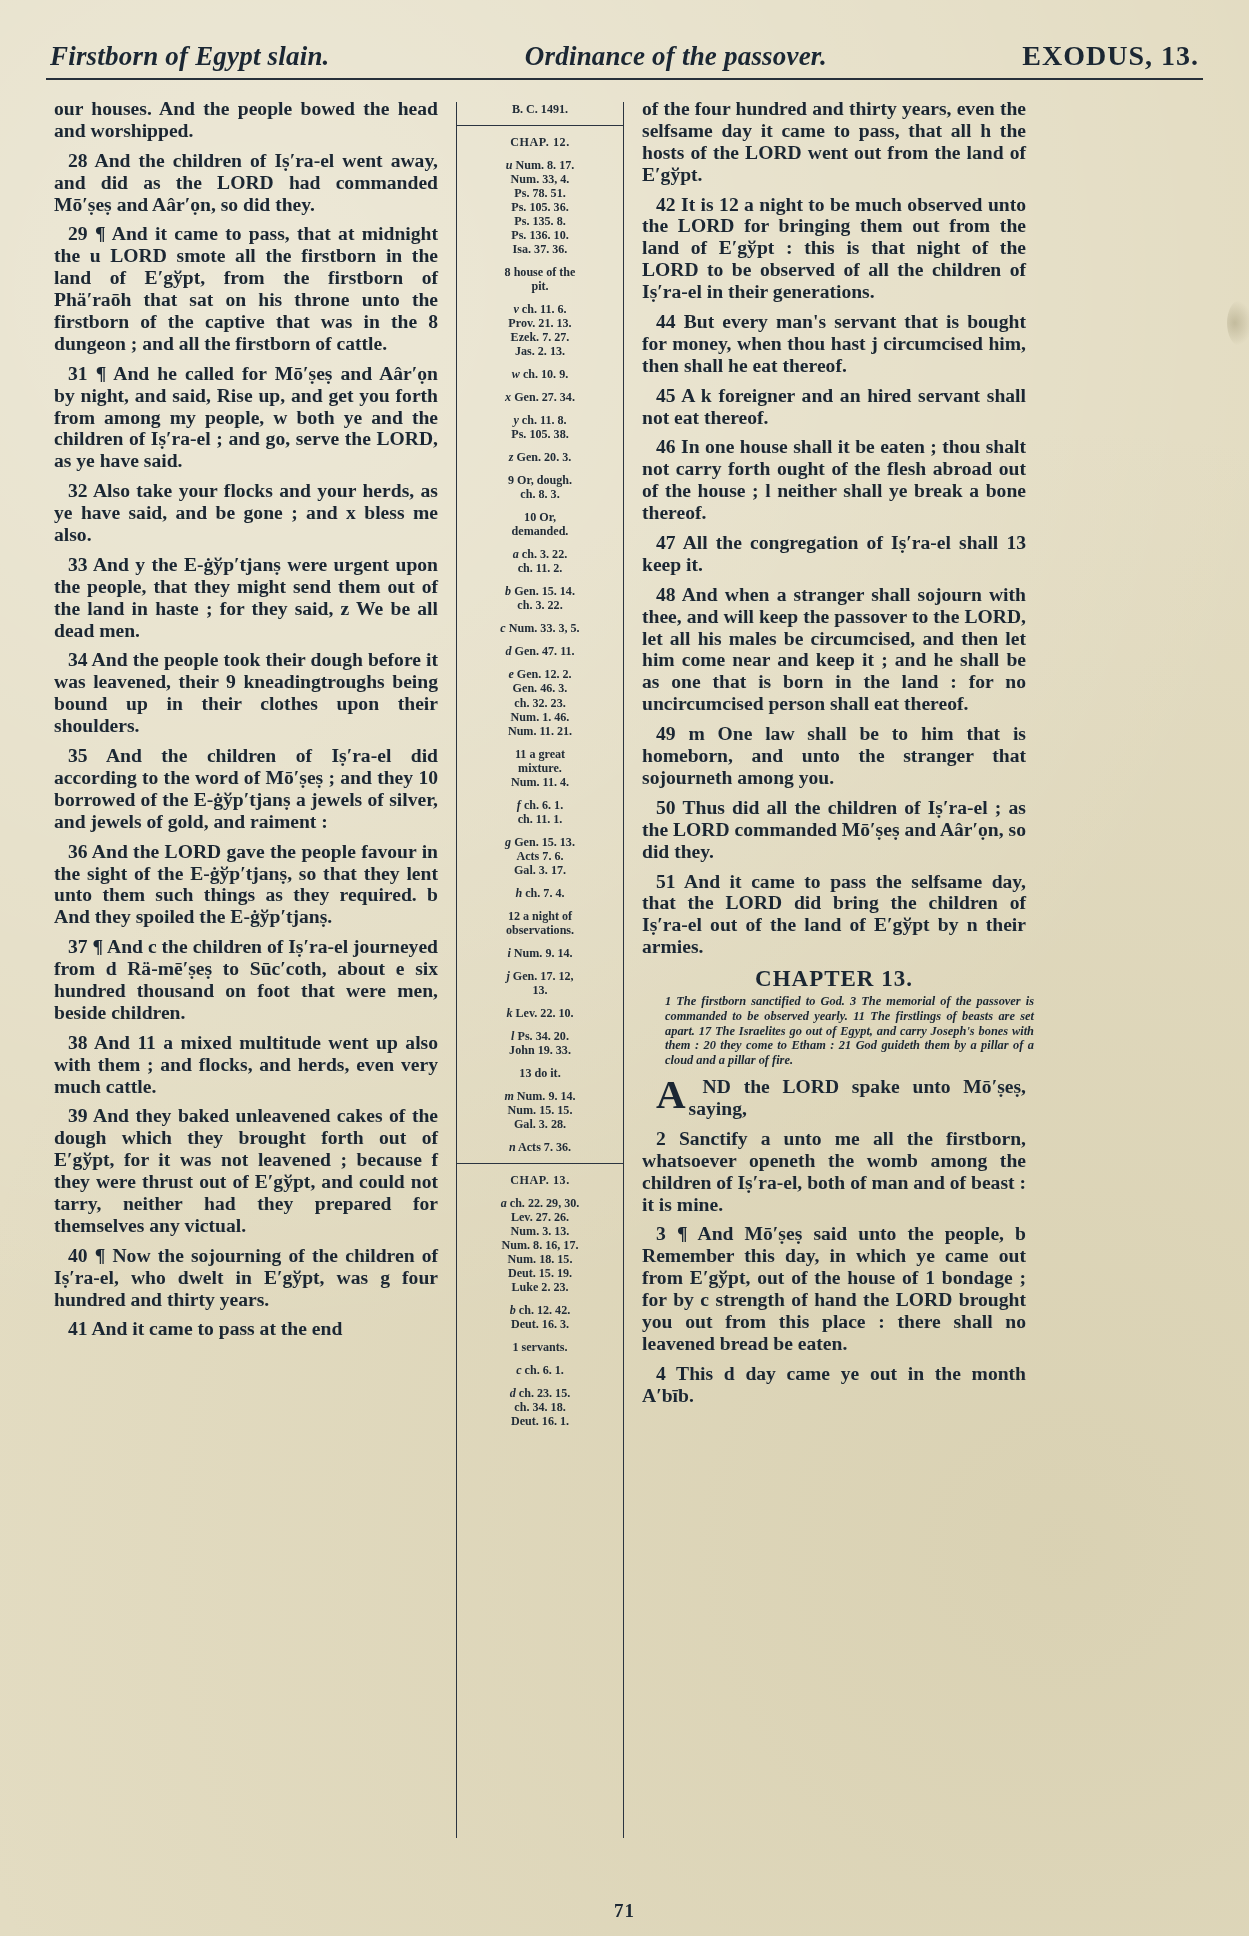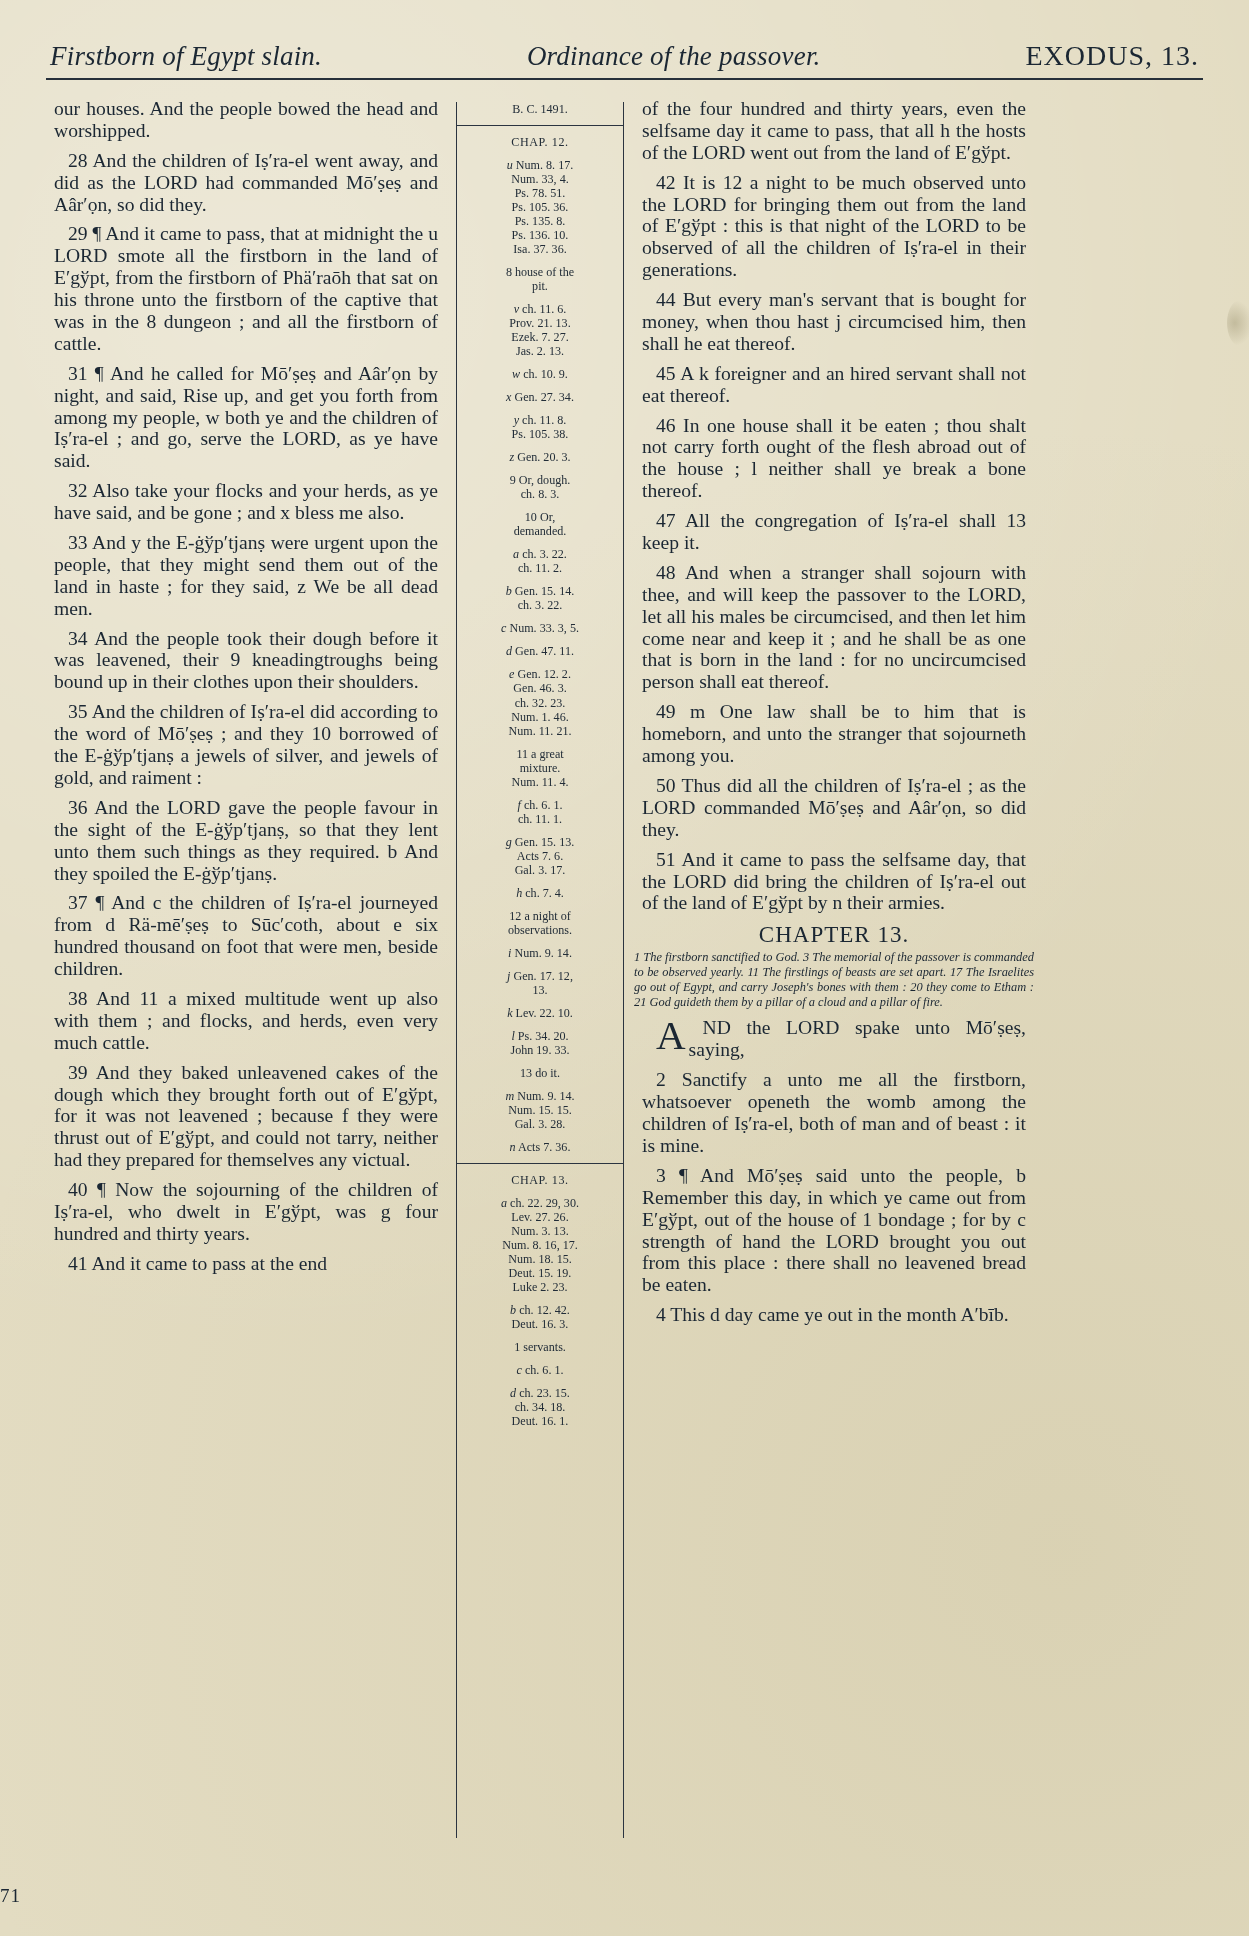--- a/index.html
+++ b/index.html
@@ -13,20 +13,21 @@
     height: 1936px;
     background: #e3dcc2;
     background-image:
        radial-gradient(circle at 20% 15%, rgba(255,255,255,0.35), rgba(255,255,255,0) 55%),
        radial-gradient(circle at 85% 80%, rgba(180,168,120,0.20), rgba(255,255,255,0) 60%);
     box-sizing: border-box;
     padding: 40px 46px 10px 46px;
     font-family: "Liberation Serif", serif;
     color: #1b2733;
     overflow: hidden;
+    font-weight: bold;
   }
   
   .running-head {
     display: flex;
     align-items: baseline;
     justify-content: space-between;
     padding: 0 4px 6px 4px;
     border-bottom: 2px solid #27303a;
     margin-bottom: 10px;
   }
@@ -89,38 +90,39 @@
     font-size: 23px;
     letter-spacing: 1px;
     margin: 7px 0 2px 0;
   }
   .argument {
     font-size: 12.4px;
     line-height: 1.2;
     font-style: italic;
     text-align: justify;
     margin-bottom: 6px;
+    margin-left: 31px;
   }
   .dropcap-p {
     text-indent: 0;
     position: relative;
   }
   .dropcap {
     float: left;
     font-size: 41px;
     line-height: 33px;
     padding: 2px 3px 0 0;
     font-family: "Liberation Serif", serif;
   }
   .folio {
     position: absolute;
     left: 0;
     right: 0;
-    bottom: 29px;
-    text-align: left;
+    bottom: 14px;
+    text-align: center;
     font-size: 19px;
     letter-spacing: 1px;
   }
   .edge-mark {
     position: absolute;
     right: -4px;
     top: 300px;
     width: 26px;
     height: 46px;
     border-radius: 50%;

